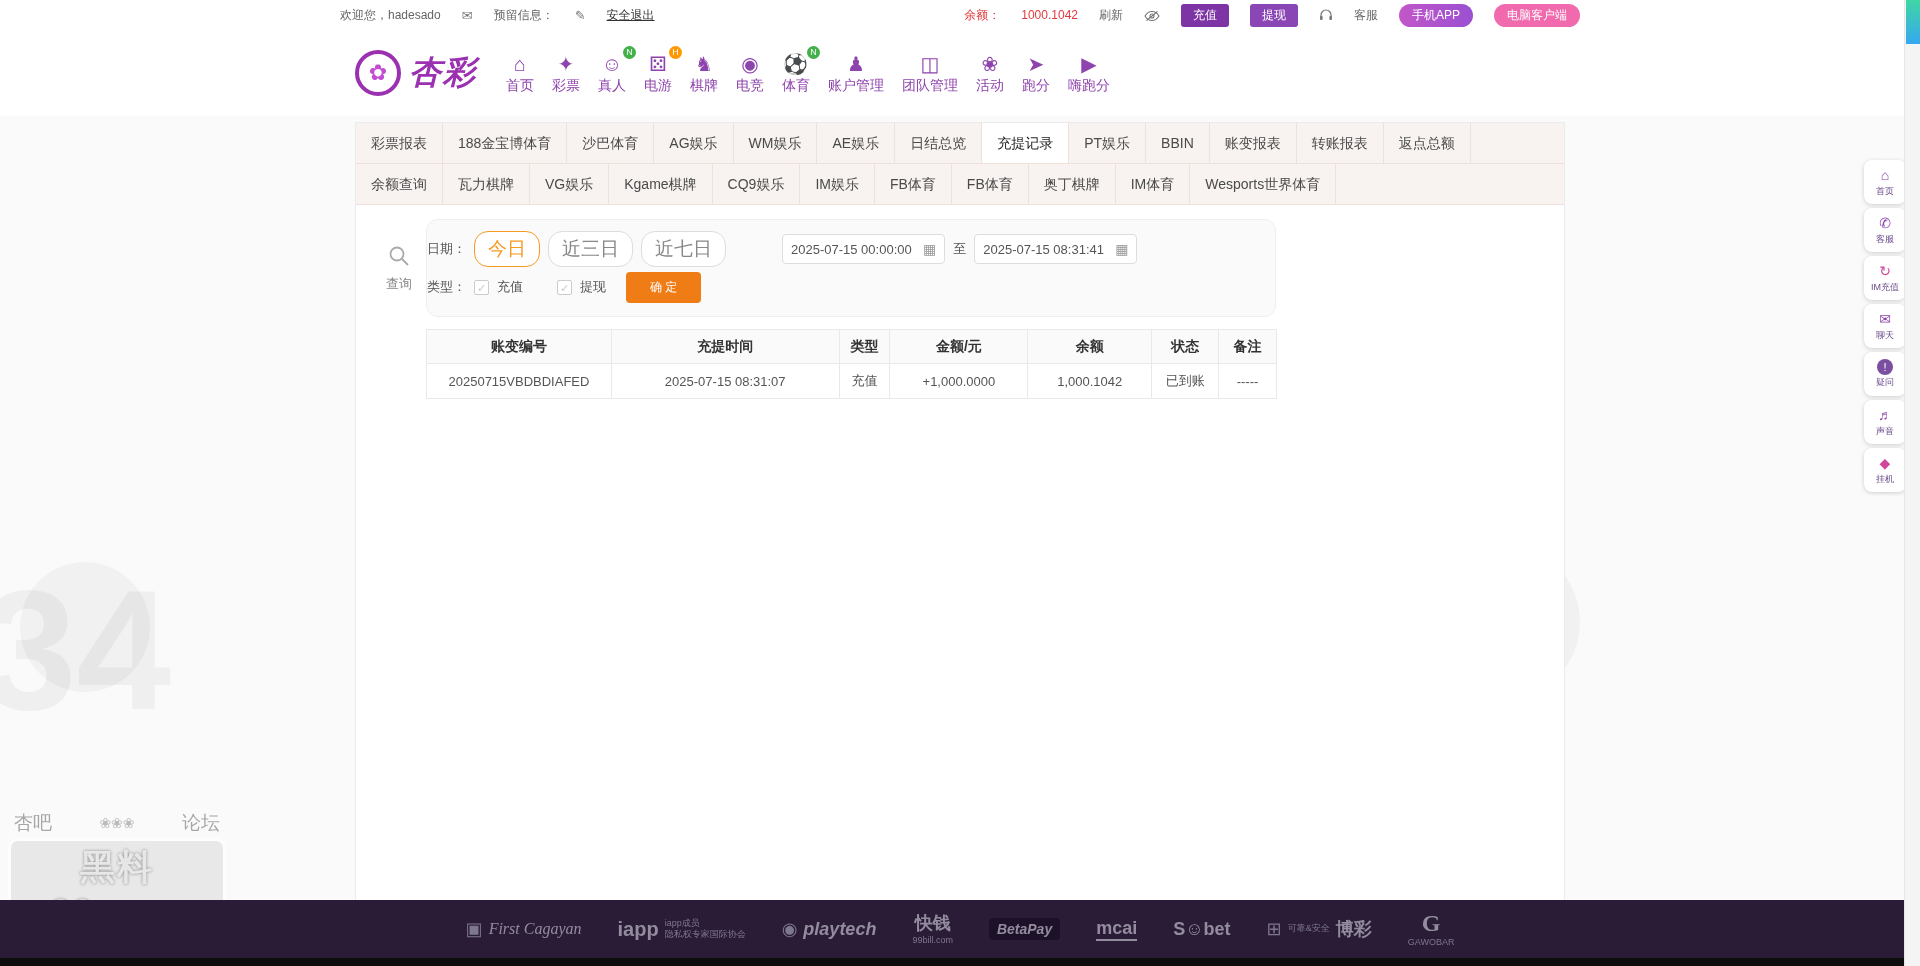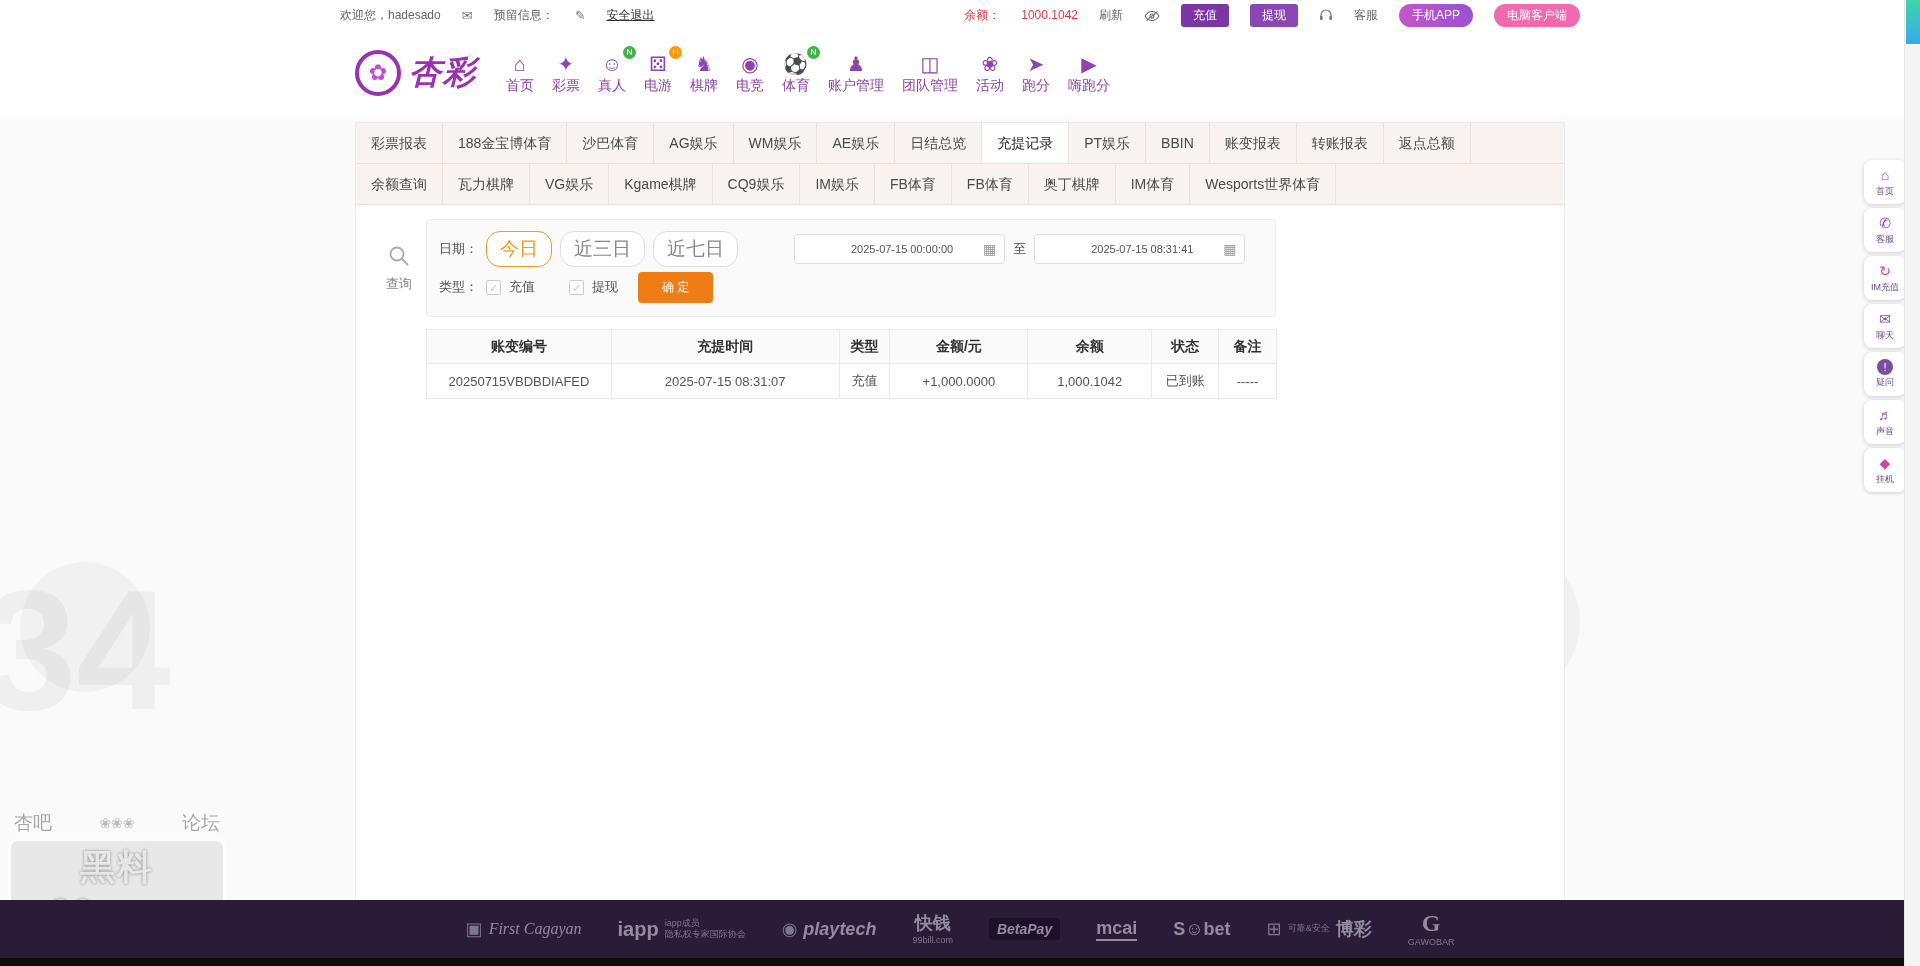--- a/index.html
+++ b/index.html
@@ -39,26 +39,26 @@
   .bg-circle { position: absolute; border-radius: 50%; background: rgba(0,0,0,.035); z-index: 0; }
   .card { position: relative; z-index: 2; width: 1210px; margin: 6px auto 0; background: #fff; border: 1px solid #ebebeb; height: 958px; }
   
   .tabs { background: #f8f3f0; }
   .tab-row { display: flex; border-bottom: 1px solid #ece2db; flex-wrap: nowrap; }
   .tab { line-height: 40px; padding: 0 15px; font-size: 14px; color: #4a4a4a; border-right: 1px solid #ece2db; white-space: nowrap; cursor: pointer; }
   .tab.active { background: #fff; color: #1d1d1d; }
   
   .filter-wrap { display: flex; margin: 14px 16px 12px; align-items: stretch; }
   .query-col { width: 54px; display: flex; flex-direction: column; align-items: center; justify-content: center; gap: 4px; color: #888; font-size: 13px; }
-  .filter-box { width: 850px; background: #fafafa; border: 1px solid #eee; border-radius: 4px; padding: 10px 12px; }
+  .filter-box { width: 850px; background: #fafafa; border: 1px solid #eee; border-radius: 12px; padding: 10px 0; }
   .f-row { display: flex; align-items: center; height: 38px; gap: 8px; font-size: 13px; color: #555; }
   .pill { padding: 4px 13px; border: 1px solid #ddd; border-radius: 14px; background: #fff; color: #888; font-size: 19px; cursor: pointer; }
   .pill.active { border-color: #f59a23; color: #f59a23; }
   .date-field { display: flex; align-items: center; border: 1px solid #ddd; border-radius: 4px; background: #fff; height: 30px; padding: 0 8px; gap: 6px; }
-  .date-field input { border: none; outline: none; width: 126px; font-size: 11px; color: #555; font-family: "Liberation Sans", sans-serif; background: transparent; margin-left: 48px; }
+  .date-field input { border: none; outline: none; width: 126px; font-size: 13px; color: #555; font-family: "Liberation Sans", sans-serif; background: transparent; }
   .cal { color: #999; font-size: 14px; cursor: pointer; }
   .cb { width: 15px; height: 15px; border: 1px solid #ccc; border-radius: 2px; background: #fff; color: #c9c9c9; font-size: 11px; line-height: 14px; text-align: center; cursor: pointer; }
   .confirm-btn { margin-left: 12px; background: #f07c16; color: #fff; border: none; border-radius: 4px; padding: 7px 24px; font-size: 12px; cursor: pointer; font-family: "Liberation Sans", sans-serif; }
   
   .data-table { border-collapse: collapse; margin-left: 70px; width: 851px; }
   .data-table th { background: #fafafa; font-weight: bold; font-size: 14px; color: #333; height: 34px; border: 1px solid #e9e9e9; text-align: center; }
   .data-table td { height: 35px; text-align: center; font-size: 13px; color: #555; border: 1px solid #e9e9e9; background: #fff; }
   .amount { color: #e4393c; }
   .status-ok { color: #3cb054; }
   

